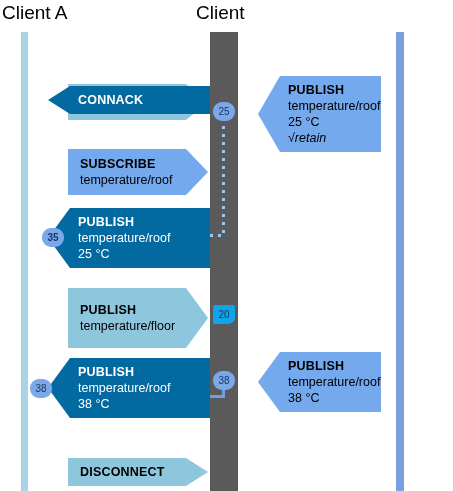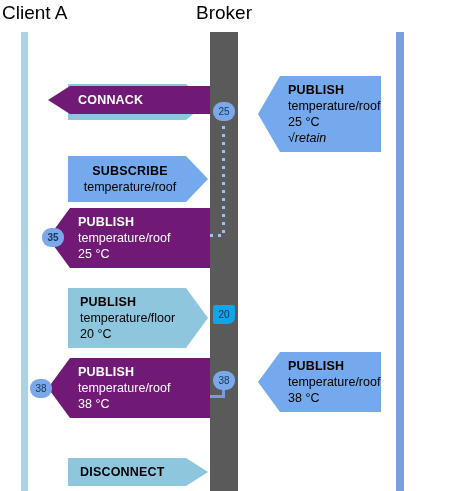--- a/index.html
+++ b/index.html
@@ -84,21 +84,21 @@
   
   .arrow-right {
     clip-path: polygon(0 0, calc(100% - 22px) 0, 100% 50%, calc(100% - 22px) 100%, 0 100%);
   }
   .arrow-left {
     clip-path: polygon(22px 0, 100% 0, 100% 100%, 22px 100%, 0 50%);
   }
 
   .c-lightblue { background: #8ec7dd; color: #000000; }
   .c-midblue   { background: #74a9ed; color: #000000; }
-  .c-gray      { background: #701a75; color: #ffffff; }
+  .c-gray      { background: #0369a1; color: #ffffff; }
 
   .msg.arrow-right { padding-left: 12px; padding-right: 28px; }
   .msg.arrow-left  { padding-left: 30px; padding-right: 12px; }
 
   
   .badge {
     position: absolute;
     width: 22px;
     height: 19px;
     box-sizing: border-box;
@@ -135,21 +135,21 @@
     height: 3px;
     background: #6f9fe0;
   }
 </style>
 </head>
 <body>
 
 <div id="diagram">
 
   <div class="col-header a">Client A</div>
-  <div class="col-header b">Broker</div>
+  <div class="col-header b">Client</div>
 
   <div class="lifeline client-a"></div>
   <div class="lifeline broker"></div>
   <div class="lifeline client-b"></div>
 
   <div class="dotline-v" style="left:222px; top:118px; height:118px;"></div>
   <div class="dotline-h" style="left:186px; top:234px; width:38px;"></div>
 
   <div class="solidline-v" style="left:222px; top:390px; height:8px;"></div>
   <div class="solidline-h" style="left:186px; top:395px; width:39px;"></div>
@@ -162,35 +162,34 @@
     <div class="ttl">CONNACK</div>
   </div>
 
   <div class="msg arrow-left c-midblue" style="left:258px; top:76px; width:123px; height:76px;">
     <div class="ttl">PUBLISH</div>
     <div class="ln">temperature/roof</div>
     <div class="ln">25 °C</div>
     <div class="ln italic">√retain</div>
   </div>
 
-  <div class="msg arrow-right c-midblue" style="left:68px; top:156px; width:140px; height:46px;align-items:center;">
+  <div class="msg arrow-right c-midblue" style="left:68px; top:149px; width:140px; height:46px;">
     <div class="ttl">SUBSCRIBE</div>
     <div class="ln">temperature/roof</div>
   </div>
 
   <div class="msg arrow-left c-gray" style="left:48px; top:208px; width:162px; height:60px;">
     <div class="ttl">PUBLISH</div>
     <div class="ln">temperature/roof</div>
     <div class="ln">25 °C</div>
   </div>
 
   <div class="msg arrow-right c-lightblue" style="left:68px; top:288px; width:140px; height:60px;">
     <div class="ttl">PUBLISH</div>
     <div class="ln">temperature/floor</div>
-    <div class="ln">20 °C</div>
   </div>
 
   <div class="msg arrow-left c-gray" style="left:48px; top:358px; width:162px; height:60px;">
     <div class="ttl">PUBLISH</div>
     <div class="ln">temperature/roof</div>
     <div class="ln">38 °C</div>
   </div>
 
   <div class="msg arrow-left c-midblue" style="left:258px; top:352px; width:123px; height:60px;">
     <div class="ttl">PUBLISH</div>

